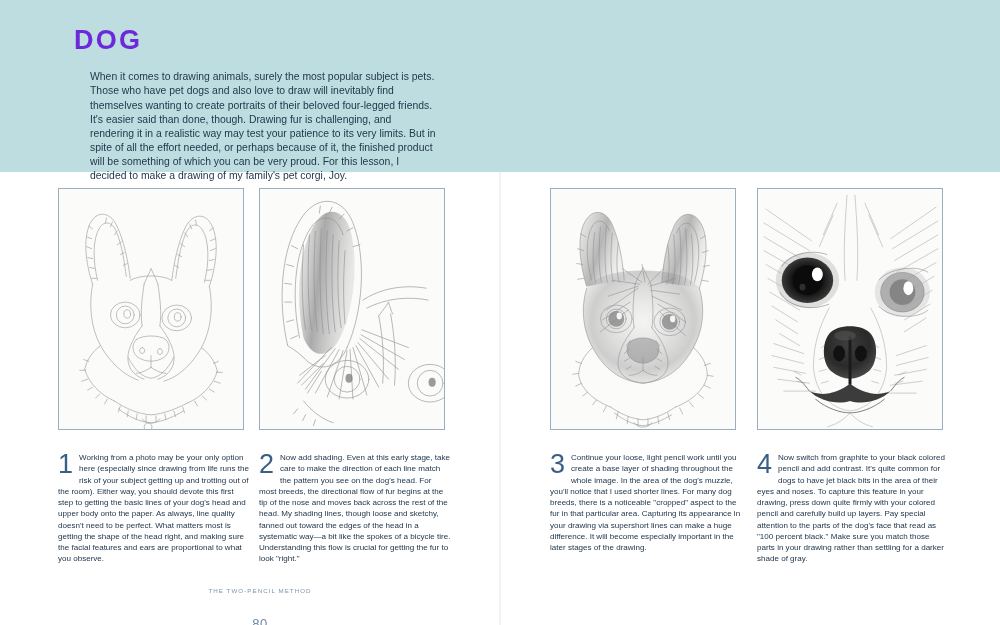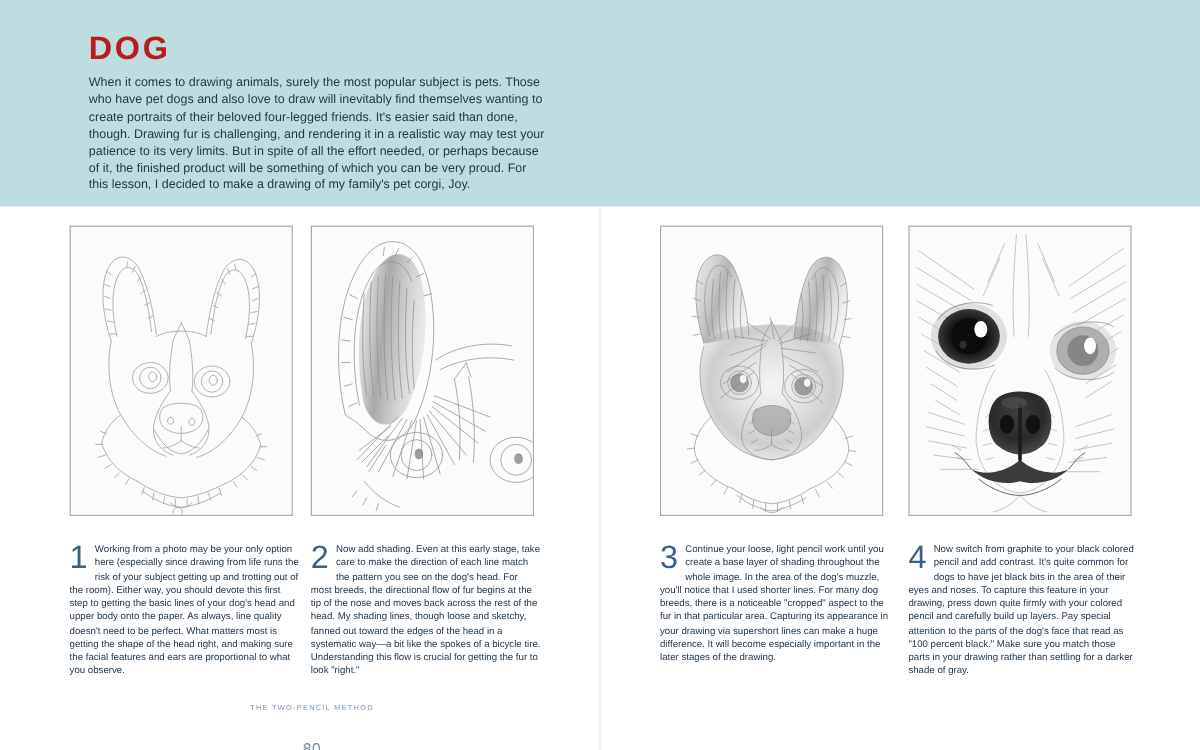--- a/index.html
+++ b/index.html
@@ -30,29 +30,29 @@
   .header-inner {
     position: absolute;
     left: 74px;
     top: 26px;
     width: 380px;
   }
   .chapter-title {
     font-size: 27px;
     font-weight: bold;
     letter-spacing: 2.2px;
-    color: #b91c1c;
+    color: #6d28d9;
     margin: 0 0 9px 0;
     line-height: 1.05;
   }
   .intro-text {
     font-size: 10.4px;
     line-height: 14.1px;
     color: #22384c;
-    margin: 0;
+    margin: 16px;
     letter-spacing: 0.01px;
   }
 
   
   .gutter {
     position: absolute;
     top: 172px;
     left: 499px;
     width: 2px;
     height: 453px;

